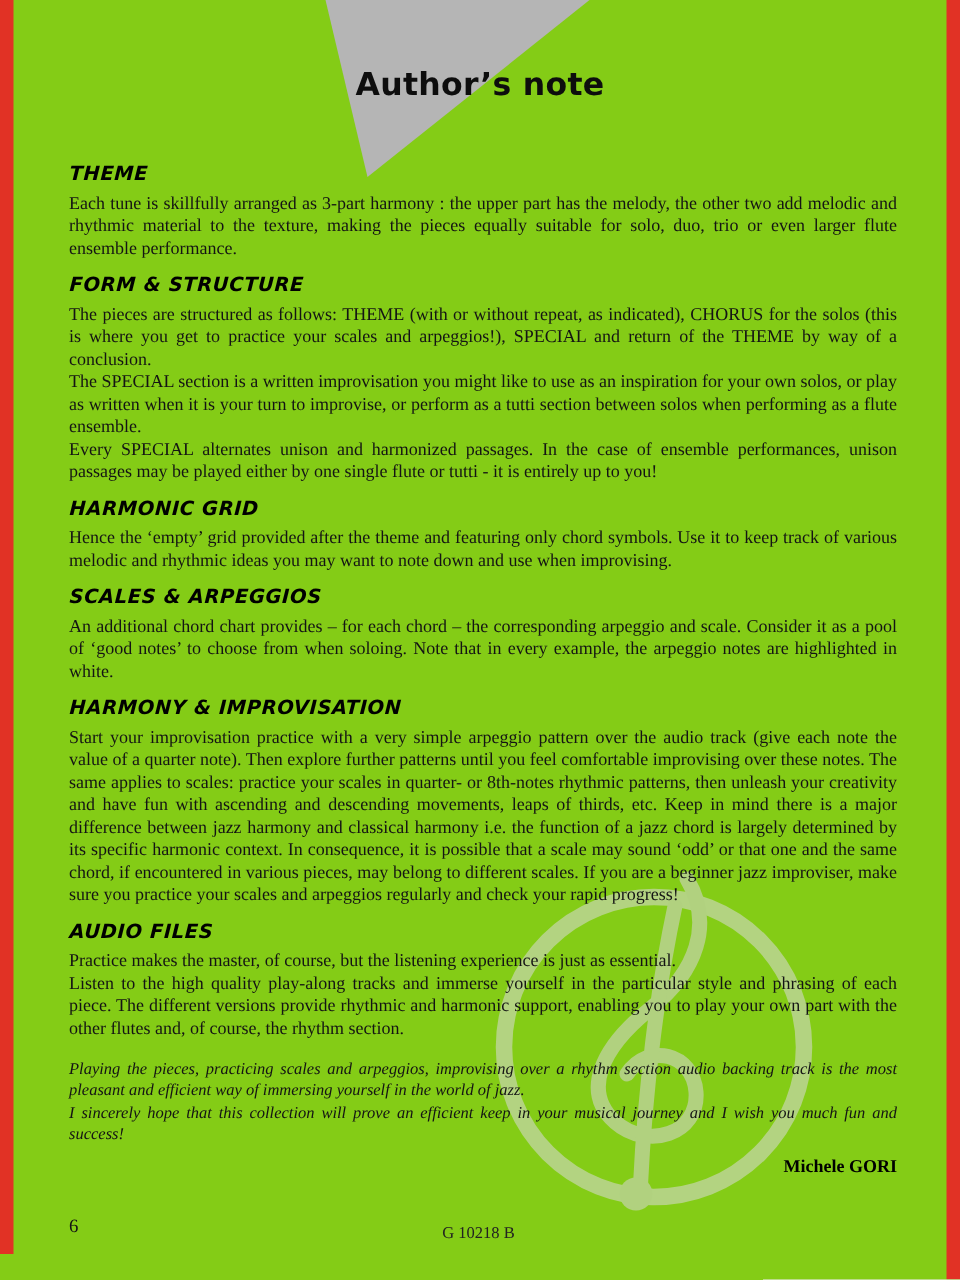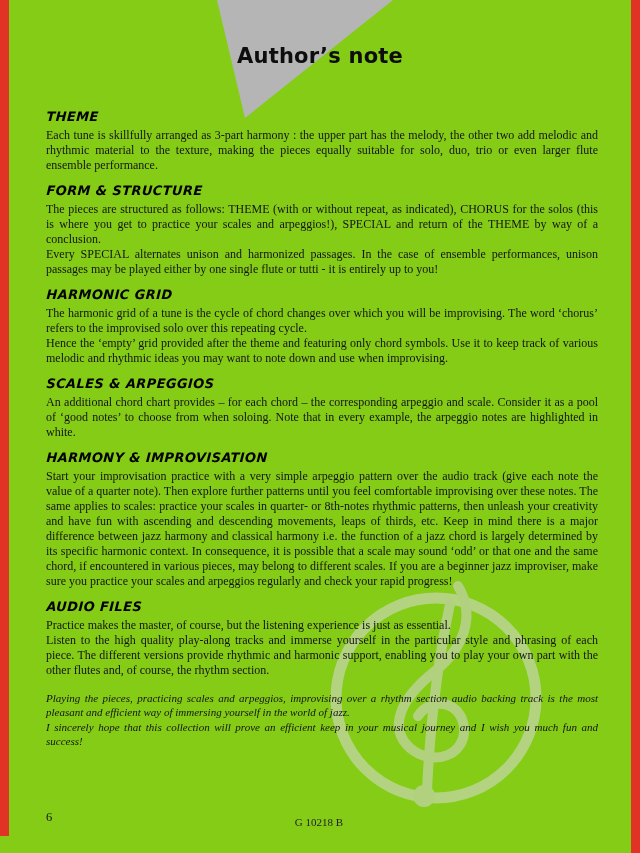--- a/index.html
+++ b/index.html
@@ -83,26 +83,26 @@
   <main class="content">
 
     <section>
       <h2 class="heading">THEME</h2>
       <p class="body">Each tune is skillfully arranged as 3-part harmony : the upper part has the melody, the other two add melodic and rhythmic material to the texture, making the pieces equally suitable for solo, duo, trio or even larger flute ensemble performance.</p>
     </section>
 
     <section>
       <h2 class="heading">FORM &amp; STRUCTURE</h2>
       <p class="body">The pieces are structured as follows: THEME (with or without repeat, as indicated), CHORUS for the solos (this is where you get to practice your scales and arpeggios!), SPECIAL and return of the THEME by way of a conclusion.</p>
+      <p class="body">The SPECIAL section is a written improvisation you might like to use as an inspiration for your own solos, or play as written when it is your turn to improvise, or perform as a tutti section between solos when performing as a flute ensemble.</p>
       <p class="body">Every SPECIAL alternates unison and harmonized passages. In the case of ensemble performances, unison passages may be played either by one single flute or tutti - it is entirely up to you!</p>
     </section>
 
     <section>
       <h2 class="heading">HARMONIC GRID</h2>
-      <p class="body">The harmonic grid of a tune is the cycle of chord changes over which you will be improvising. The word ‘chorus’ refers to the improvised solo over this repeating cycle.</p>
       <p class="body">Hence the ‘empty’ grid provided after the theme and featuring only chord symbols. Use it to keep track of various melodic and rhythmic ideas you may want to note down and use when improvising.</p>
     </section>
 
     <section>
       <h2 class="heading">SCALES &amp; ARPEGGIOS</h2>
       <p class="body">An additional chord chart provides – for each chord – the corresponding arpeggio and scale. Consider it as a pool of ‘good notes’ to choose from when soloing. Note that in every example, the arpeggio notes are highlighted in white.</p>
     </section>
 
     <section>
       <h2 class="heading">HARMONY &amp; IMPROVISATION</h2>
@@ -113,19 +113,20 @@
       <h2 class="heading">AUDIO FILES</h2>
       <p class="body">Practice makes the master, of course, but the listening experience is just as essential.</p>
       <p class="body">Listen to the high quality play-along tracks and immerse yourself in the particular style and phrasing of each piece. The different versions provide rhythmic and harmonic support, enabling you to play your own part with the other flutes and, of course, the rhythm section.</p>
     </section>
 
     <div class="closing">
       <p>Playing the pieces, practicing scales and arpeggios, improvising over a rhythm section audio backing track is the most pleasant and efficient way of immersing yourself in the world of jazz.</p>
       <p>I sincerely hope that this collection will prove an efficient keep in your musical journey and I wish you much fun and success!</p>
     </div>
 
+    <div class="signature">Michele GORI</div>
 
   </main>
 
   <div class="footer-page-number">6</div>
   <div class="footer-plate">G 10218 B</div>
 
 </div>
 
 </body></html>

